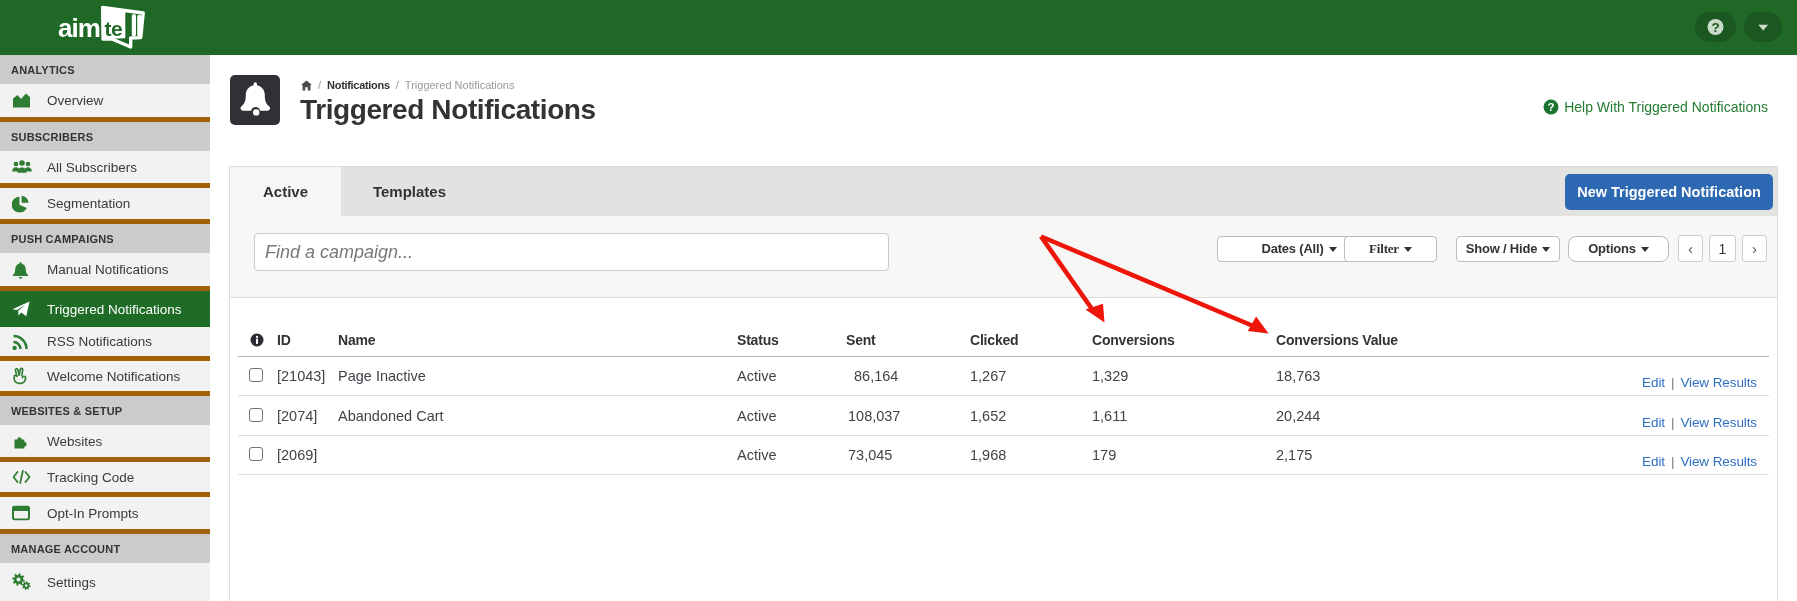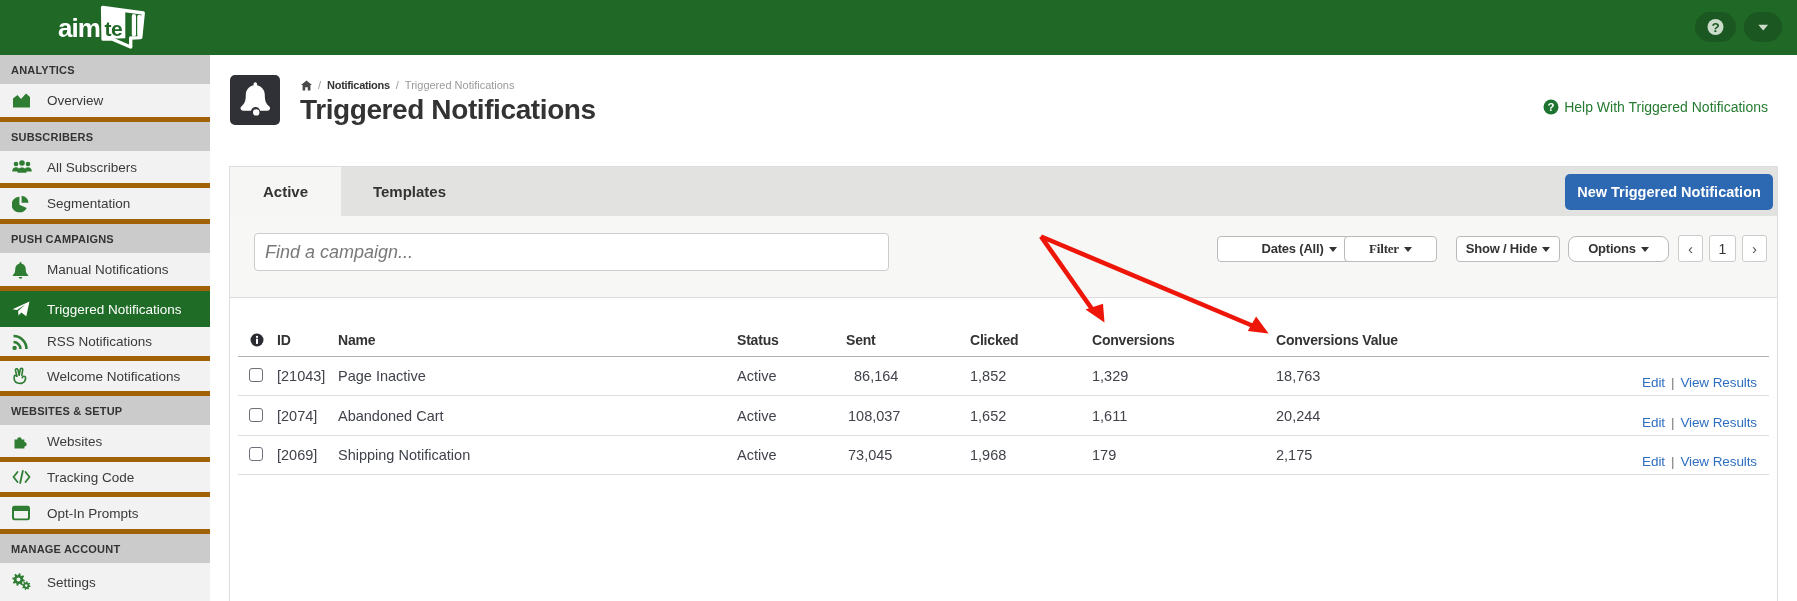--- a/index.html
+++ b/index.html
@@ -238,21 +238,21 @@
     <div class="hcell" style="left:740px;">Clicked</div>
     <div class="hcell" style="left:862px;">Conversions</div>
     <div class="hcell" style="left:1046px;">Conversions Value</div>
     <div class="hline"></div>
     <div class="row" style="top:58.5px;">
       <div class="cb"></div>
       <div class="cell" style="left:39px;">[21043]</div>
       <div class="cell" style="left:100px;">Page Inactive</div>
       <div class="cell" style="left:499px;">Active</div>
       <div class="cell" style="left:610px;margin-left:6px;">86,164</div>
-      <div class="cell" style="left:732px;">1,852</div>
+      <div class="cell" style="left:732px;">1,267</div>
       <div class="cell" style="left:854px;text-align:right;">1,329</div>
       <div class="cell" style="left:1038px;">18,763</div>
       <div class="acts">
           <span>Edit</span>
           <span class="bar">|</span>
           <span>View Results</span>
         </div>
     </div>
     <div class="row" style="top:98px;">
       <div class="cb"></div>
@@ -265,21 +265,20 @@
       <div class="cell" style="left:1038px;">20,244</div>
       <div class="acts">
           <span>Edit</span>
           <span class="bar">|</span>
           <span>View Results</span>
         </div>
     </div>
     <div class="row" style="top:137.5px;">
       <div class="cb"></div>
       <div class="cell" style="left:39px;">[2069]</div>
-      <div class="cell" style="left:100px;">Shipping Notification</div>
       <div class="cell" style="left:499px;">Active</div>
       <div class="cell" style="left:610px;">73,045</div>
       <div class="cell" style="left:732px;">1,968</div>
       <div class="cell" style="left:854px;">179</div>
       <div class="cell" style="left:1038px;">2,175</div>
       <div class="acts">
           <span>Edit</span>
           <span class="bar">|</span>
           <span>View Results</span>
         </div>

